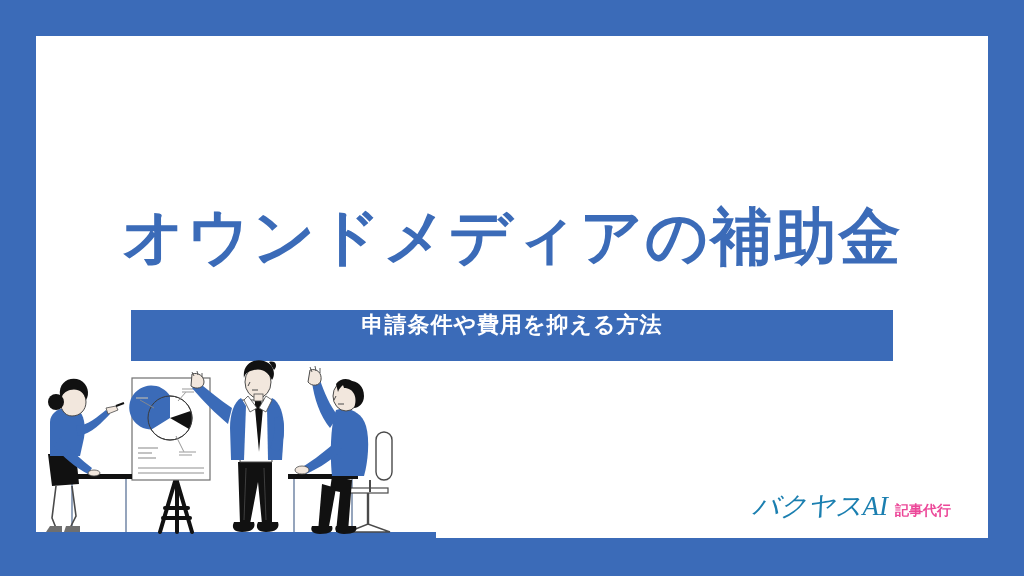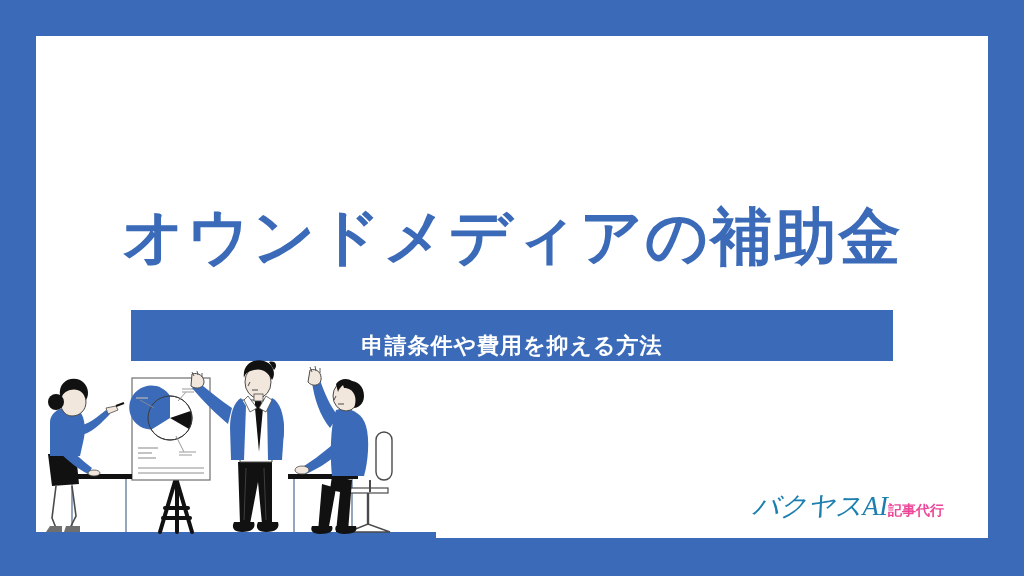--- a/index.html
+++ b/index.html
@@ -44,39 +44,40 @@
 
   
   #subtitle-banner {
     position: absolute;
     left: 95px;            
     top: 274px;            
     width: 762px;          
     height: 51px;          
     background: #3B6BB8;
     display: flex;
-    align-items: flex-end;
+    align-items: flex-start;
     justify-content: center;
   }
   #subtitle-text {
     color: #ffffff;
     font-size: 22px;
     font-weight: 700;
     letter-spacing: 1px;
     white-space: nowrap;
     font-family: "DejaVu Sans", "Liberation Sans", sans-serif;
   }
 
   
   #logo {
     position: absolute;
     left: 716px;           
     top: 452px;            
     display: flex;
     align-items: baseline;
+    gap: 7px;
   }
   #logo-main {
     color: #1B7FB0;
     font-family: "Liberation Serif", "DejaVu Serif", serif;
     font-size: 27px;
     font-weight: 400;
     font-style: italic;
     letter-spacing: 0px;
     white-space: nowrap;
   }

